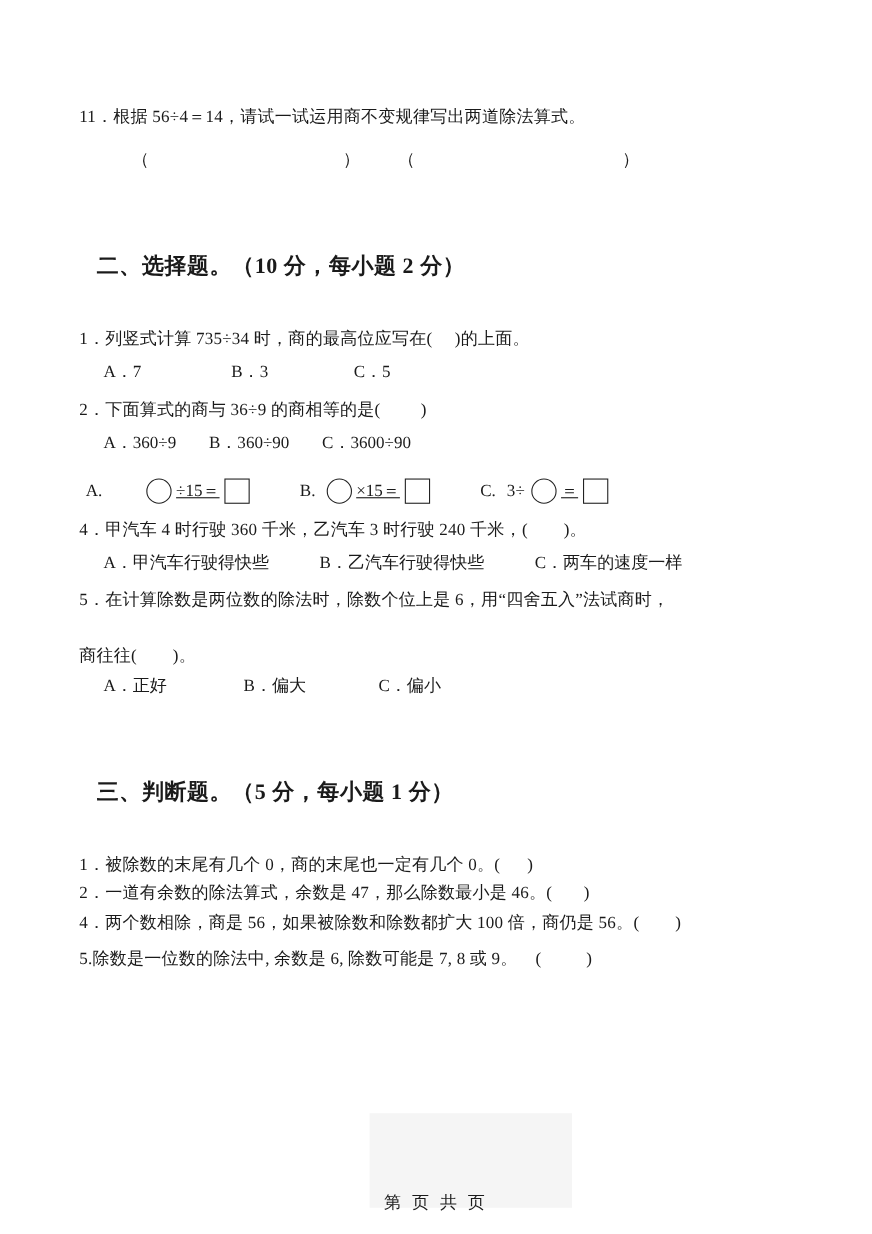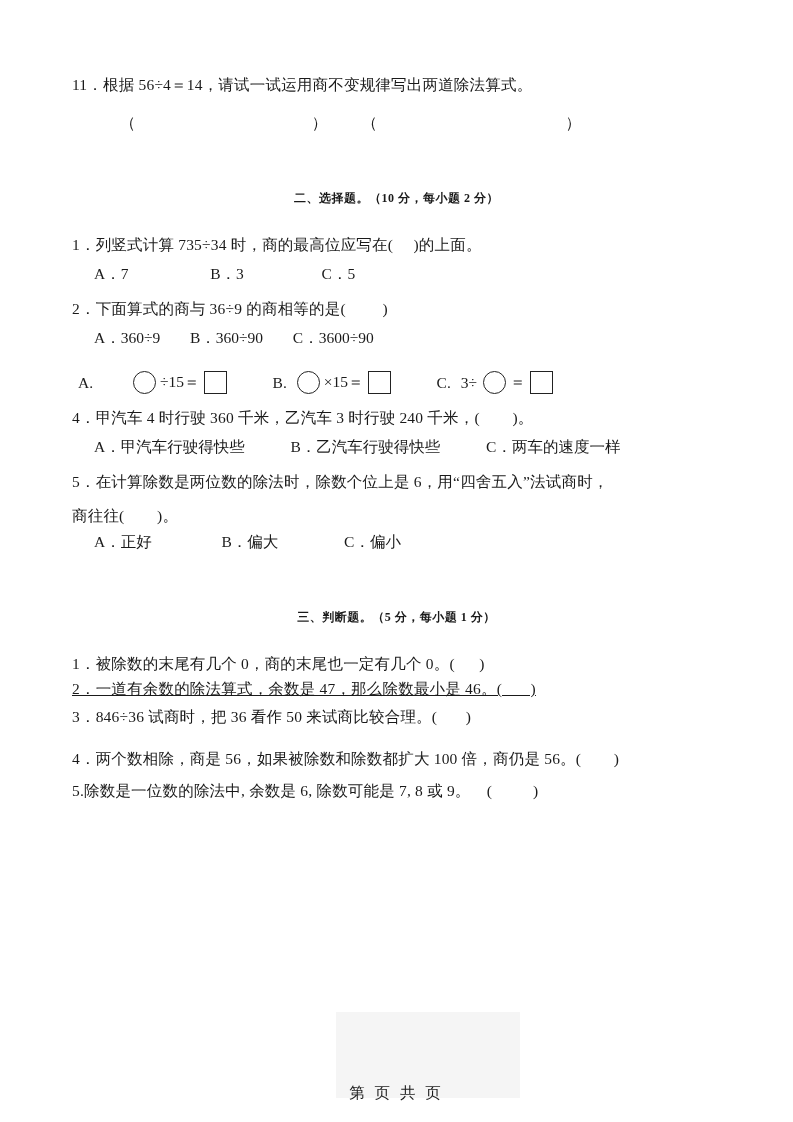--- a/index.html
+++ b/index.html
@@ -14,37 +14,36 @@
     color: #1a1a1a;
     position: relative;
     overflow: hidden;
   }
   .page {
     position: absolute;
     left: 0; top: 0;
     width: 793px;
     height: 1122px;
     box-sizing: border-box;
-    padding: 73px 72px 0 72px;
+    padding: 95px 72px 0 72px;
   }
   .line {
     font-size: 15.5px;
     line-height: 1.55;
     letter-spacing: 0.2px;
     white-space: pre-wrap;
   }
   .q-line {
     margin: 0 0 4px 0;
   }
   .sec-title {
     font-weight: bold;
-    font-size: 12px;
+    font-size: 20px;
     letter-spacing: 0.5px;
-    margin: 0;
-    text-align: center;
+    margin: 16px;
   }
   .gap-sm { height: 12px; }
   .gap-md { height: 26px; }
   .gap-xl { height: 56px; }
 
   .blank-row {
     font-size: 15.5px;
     padding-left: 48px;
     letter-spacing: 0.2px;
   }
@@ -79,21 +78,21 @@
     border: 1.3px solid #222;
     border-radius: 50%;
     vertical-align: middle;
   }
   .square {
     display: inline-block;
     width: 21px; height: 21px;
     border: 1.3px solid #222;
     vertical-align: middle;
   }
-  .op { margin: 0 4px; }
+  .op { margin: 0 4px; text-decoration: underline; }
   .spacer-lg { display: inline-block; width: 46px; }
   .spacer-md { display: inline-block; width: 30px; }
 
   .inline-sq {
     display: inline-block;
     width: 19px; height: 19px;
     border: 1.3px solid #222;
     vertical-align: -3px;
     margin: 0 2px;
   }
@@ -199,37 +198,36 @@
     <span class="choice">A．甲汽车行驶得快些</span>
     <span style="display:inline-block;width:38px;"></span>
     <span class="choice">B．乙汽车行驶得快些</span>
     <span style="display:inline-block;width:38px;"></span>
     <span class="choice">C．两车的速度一样</span>
   </div>
 
   <div class="gap-sm"></div>
 
   <div class="line q-line">5．在计算除数是两位数的除法时，除数个位上是 6，用“四舍五入”法试商时，</div>
-  <div class="line q-line" style="margin-top:10px;">商往往(        )。</div>
+  <div class="line q-line" style="margin-top:27px;">商往往(        )。</div>
   <div class="choices" style="margin-top:0;">
     <span class="choice">A．正好</span>
     <span style="display:inline-block;width:62px;"></span>
     <span class="choice">B．偏大</span>
     <span style="display:inline-block;width:58px;"></span>
     <span class="choice">C．偏小</span>
   </div>
 
   <div class="gap-xl"></div>
 
   <div class="sec-title">三、判断题。（5 分，每小题 1 分）</div>
 
   <div class="gap-md"></div>
 
   <div class="line q-line" style="margin-bottom:1px;">1．被除数的末尾有几个 0，商的末尾也一定有几个 0。(      )</div>
-  <div class="line q-line" style="text-decoration:underline;">2．一道有余数的除法算式，余数是 47，那么除数最小是 46。(       )</div>
-  <div class="line q-line" style="margin-bottom:18px;">3．846÷36 试商时，把 36 看作 50 来试商比较合理。(       )</div>
+  <div class="line q-line" style="">2．一道有余数的除法算式，余数是 47，那么除数最小是 46。(       )</div>
   <div class="line q-line" style="margin-bottom:8px;">4．两个数相除，商是 56，如果被除数和除数都扩大 100 倍，商仍是 56。(        )</div>
   <div class="line q-line">5.除数是一位数的除法中, 余数是 6, 除数可能是 7, 8 或 9。    (          )</div>
 
   <div class="smudge"></div>
 
   <div class="footer">第 页 共 页</div>
 </div>
 
 </body></html>

